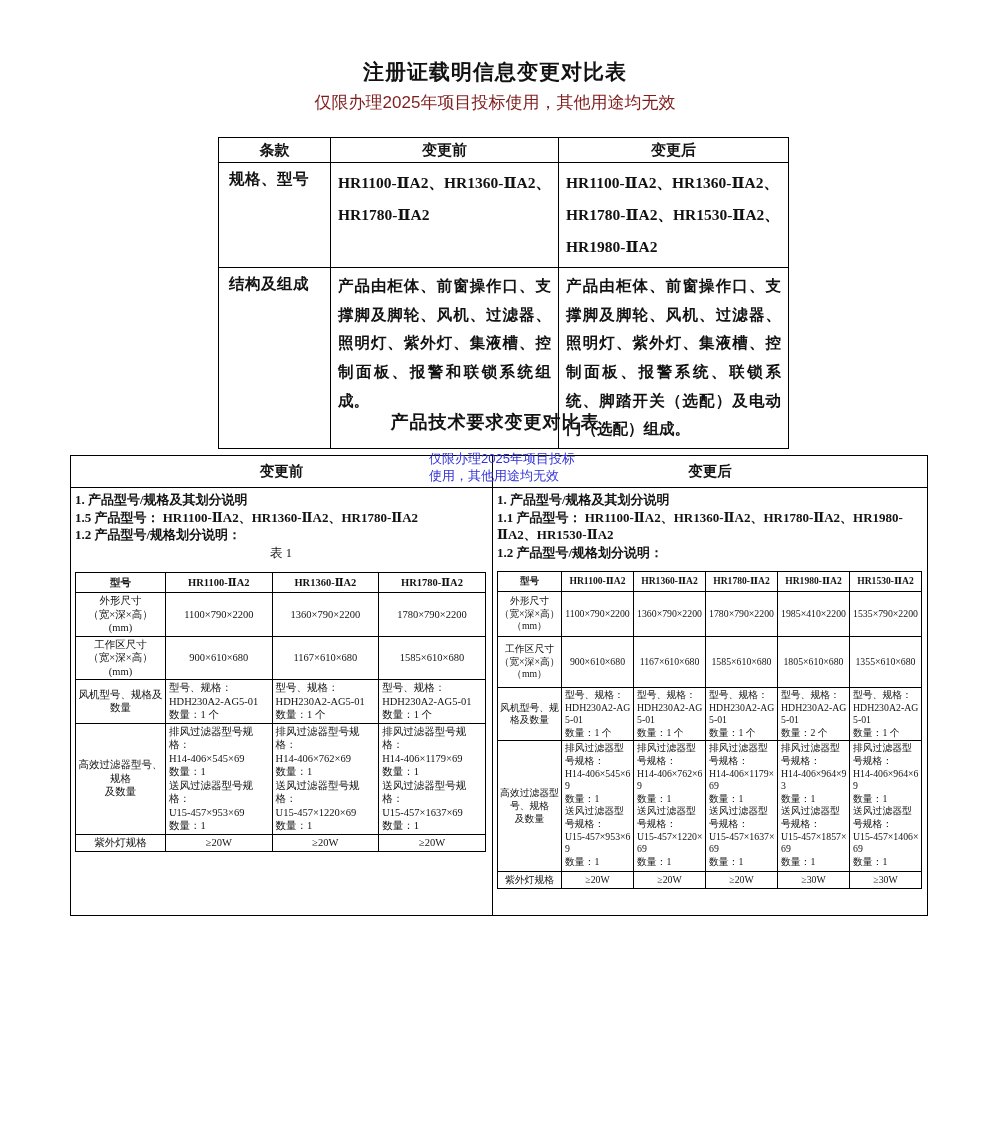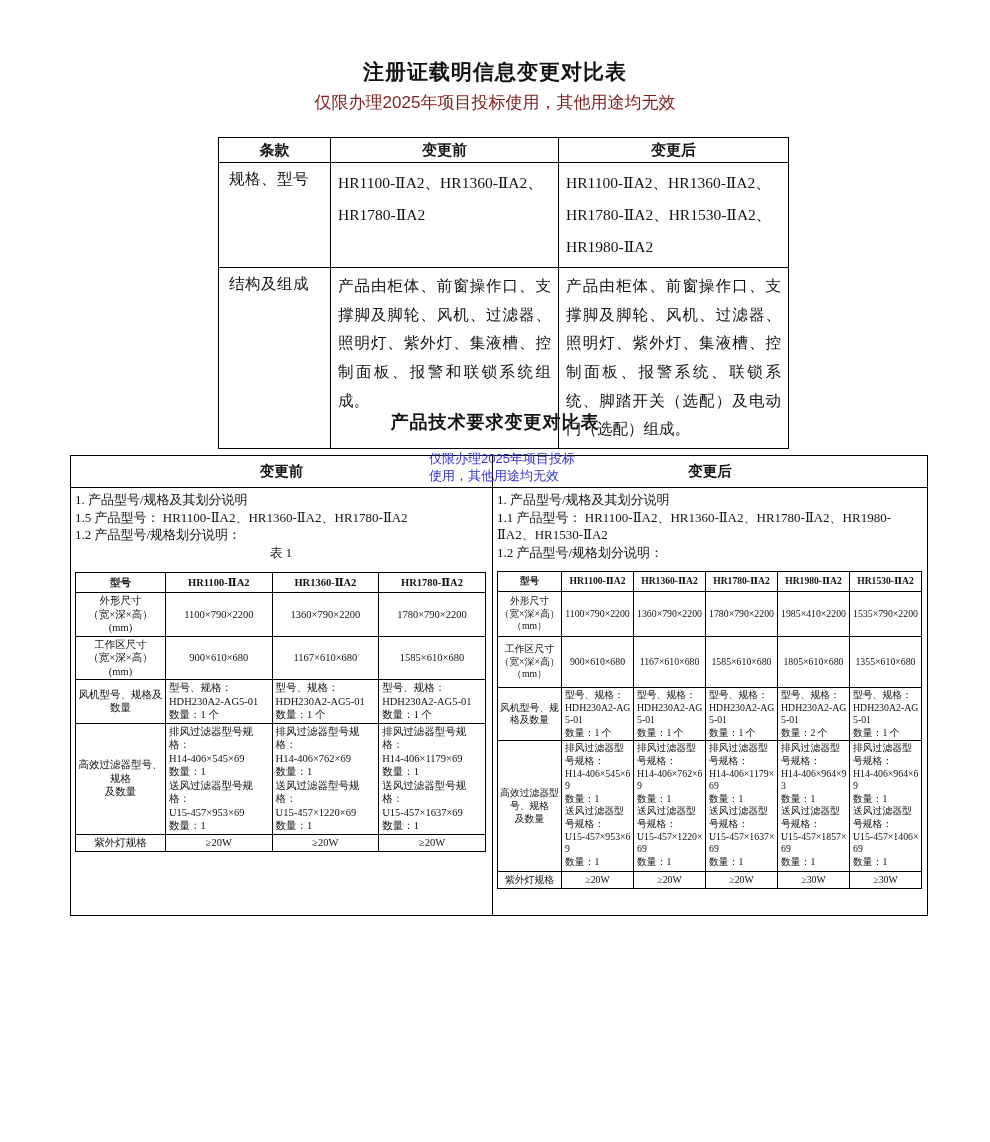--- a/index.html
+++ b/index.html
@@ -17,37 +17,37 @@
   .tech-title{position:absolute;top:410px;left:0;width:100%;text-align:center;
     font-family:"Liberation Sans","DejaVu Sans",sans-serif;font-weight:bold;
     font-size:18px;letter-spacing:1px;}
 
   
   .t1{position:absolute;left:218px;top:137px;width:570px;border-collapse:collapse;
       table-layout:fixed;}
   .t1 th,.t1 td{border:1.5px solid #000;vertical-align:top;}
   .t1 th{font-family:"Liberation Sans","DejaVu Sans",sans-serif;font-weight:bold;
       font-size:15px;height:24px;text-align:center;vertical-align:middle;padding:0;}
-  .t1 td{font-size:15.5px;padding:4px 7px;}
+  .t1 td{font-size:15.5px;padding:4px 7px;font-weight:bold;}
   .t1 .lbl{padding:6px 6px 0 10px;letter-spacing:.5px;}
   .t1 .models{line-height:2.05;text-align:left;}
   .t1 .comp{line-height:1.85;text-align:justify;}
   .t1 .r1 td{height:96px;}
   .t1 .r2 td{height:110px;}
 
   
   .outer{position:absolute;left:70px;top:455px;width:858px;height:461px;
       border:1.5px solid #000;box-sizing:border-box;
       display:grid;grid-template-columns:422px 1fr;grid-template-rows:32px 1fr;}
   .oc{box-sizing:border-box;}
   .oc-hd{border-bottom:1.5px solid #000;display:flex;align-items:center;justify-content:center;
       font-family:"Liberation Sans","DejaVu Sans",sans-serif;font-weight:bold;font-size:14.5px;}
   .div-r{border-right:1.5px solid #000;}
   .panel{padding:3px 5px 0 4px;font-size:13px;line-height:17.5px;}
-  .panel p{margin:0;}
+  .panel p{margin:0;font-weight:bold;}
   .tbl-caption{text-align:center;font-size:12.5px;margin:1px 0 1px 0;}
 
   .watermark{position:absolute;left:358px;top:-6px;z-index:3;color:#3232d8;
       font-family:"Liberation Sans","DejaVu Sans",sans-serif;
       font-size:13px;line-height:17px;white-space:nowrap;}
 
   
   .spec{border-collapse:collapse;table-layout:fixed;margin-top:10px;}
   .spec th,.spec td{border:1px solid #000;box-sizing:border-box;}
   .spec th{font-weight:bold;text-align:center;vertical-align:middle;padding:2px 0;}

